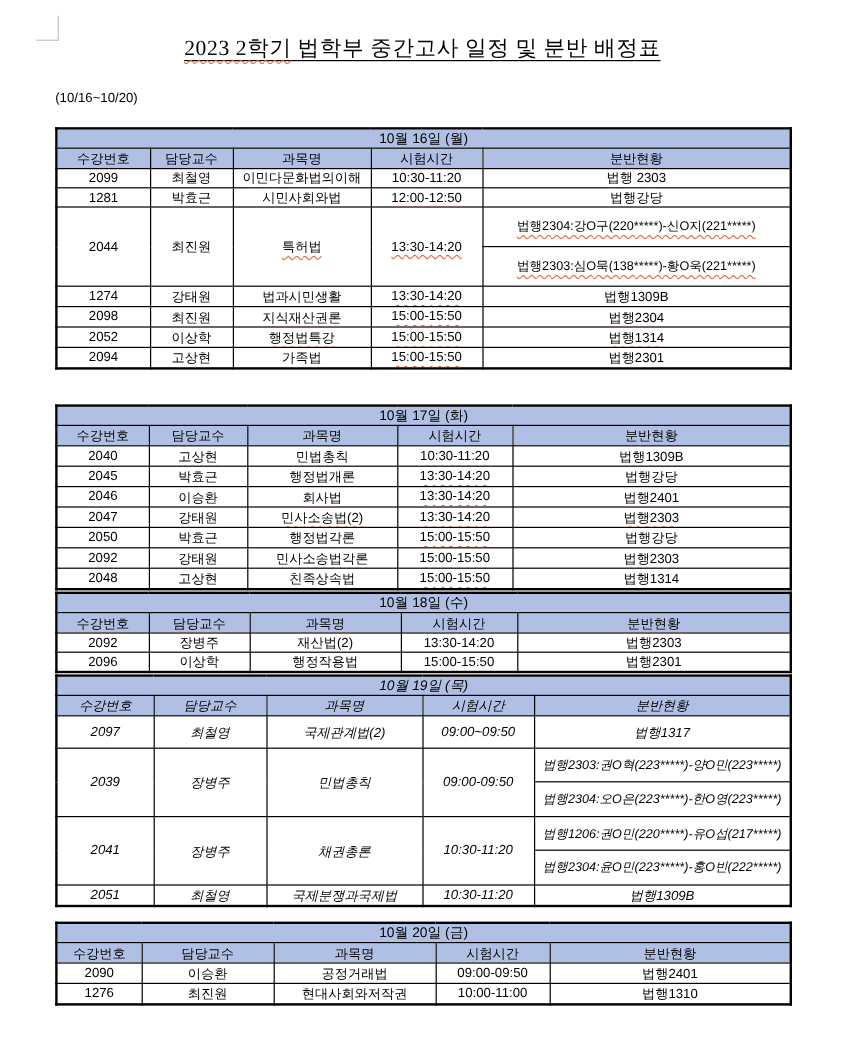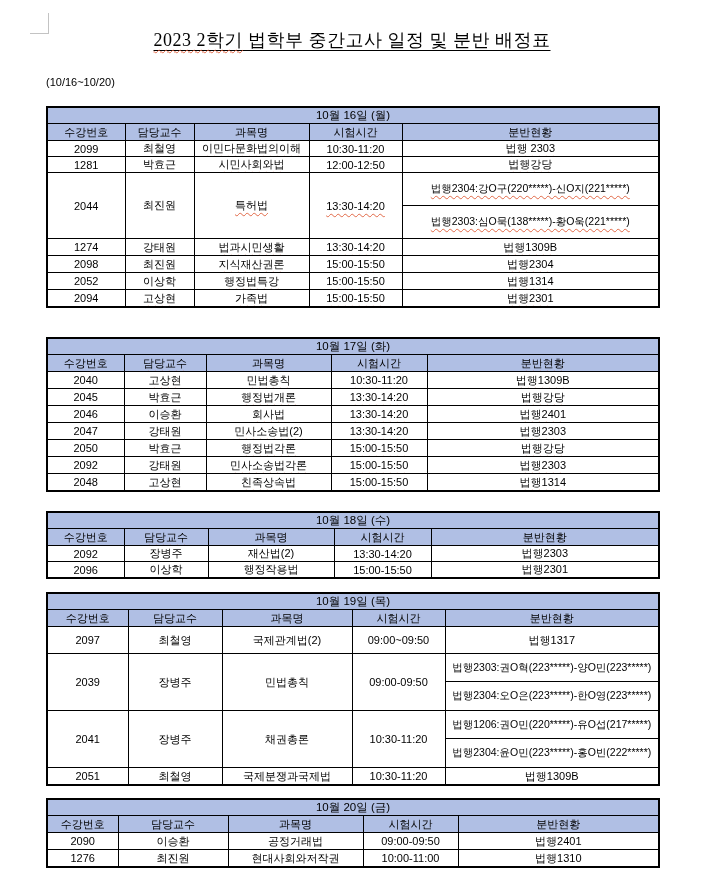--- a/index.html
+++ b/index.html
@@ -193,21 +193,21 @@
         </tr>
         <tr>
           <td style="height: 16px;">2048</td>
           <td class="sq" style="height: 16px;">고상현</td>
           <td class="sq" style="height: 16px;">친족상속법</td>
           <td class="sq" style="height: 16px;">15:00-15:50</td>
           <td class="sq" style="height: 16px;">법행1314</td>
         </tr>
       </tbody>
     </table>
-    <table class="sched" style="margin-top: 19px; width: 612px; border-radius: 13px;">
+    <table class="sched" style="margin-top: 1px; width: 612px; border-radius: 13px;">
       <colgroup>
         <col style="width: 77px;">
         <col style="width: 84px;">
         <col style="width: 126px;">
         <col style="width: 97px;">
         <col style="width: 228px;">
       </colgroup>
       <tbody>
         <tr>
           <td class="day" colspan="5">10월 18일 (수)</td>
@@ -228,21 +228,21 @@
         </tr>
         <tr>
           <td style="height: 15px;">2096</td>
           <td style="height: 15px;">이상학</td>
           <td style="height: 15px;">행정작용법</td>
           <td style="height: 15px;">15:00-15:50</td>
           <td style="height: 15px;">법행2301</td>
         </tr>
       </tbody>
     </table>
-    <table class="sched" style="margin-top: 13px; width: 612px;">
+    <table class="sched" style="margin-top: 1px; width: 612px; font-style: italic;">
       <colgroup>
         <col style="width: 81px;">
         <col style="width: 94px;">
         <col style="width: 130px;">
         <col style="width: 93px;">
         <col style="width: 214px;">
       </colgroup>
       <tbody>
         <tr>
           <td class="day" colspan="5">10월 19일 (목)</td>

